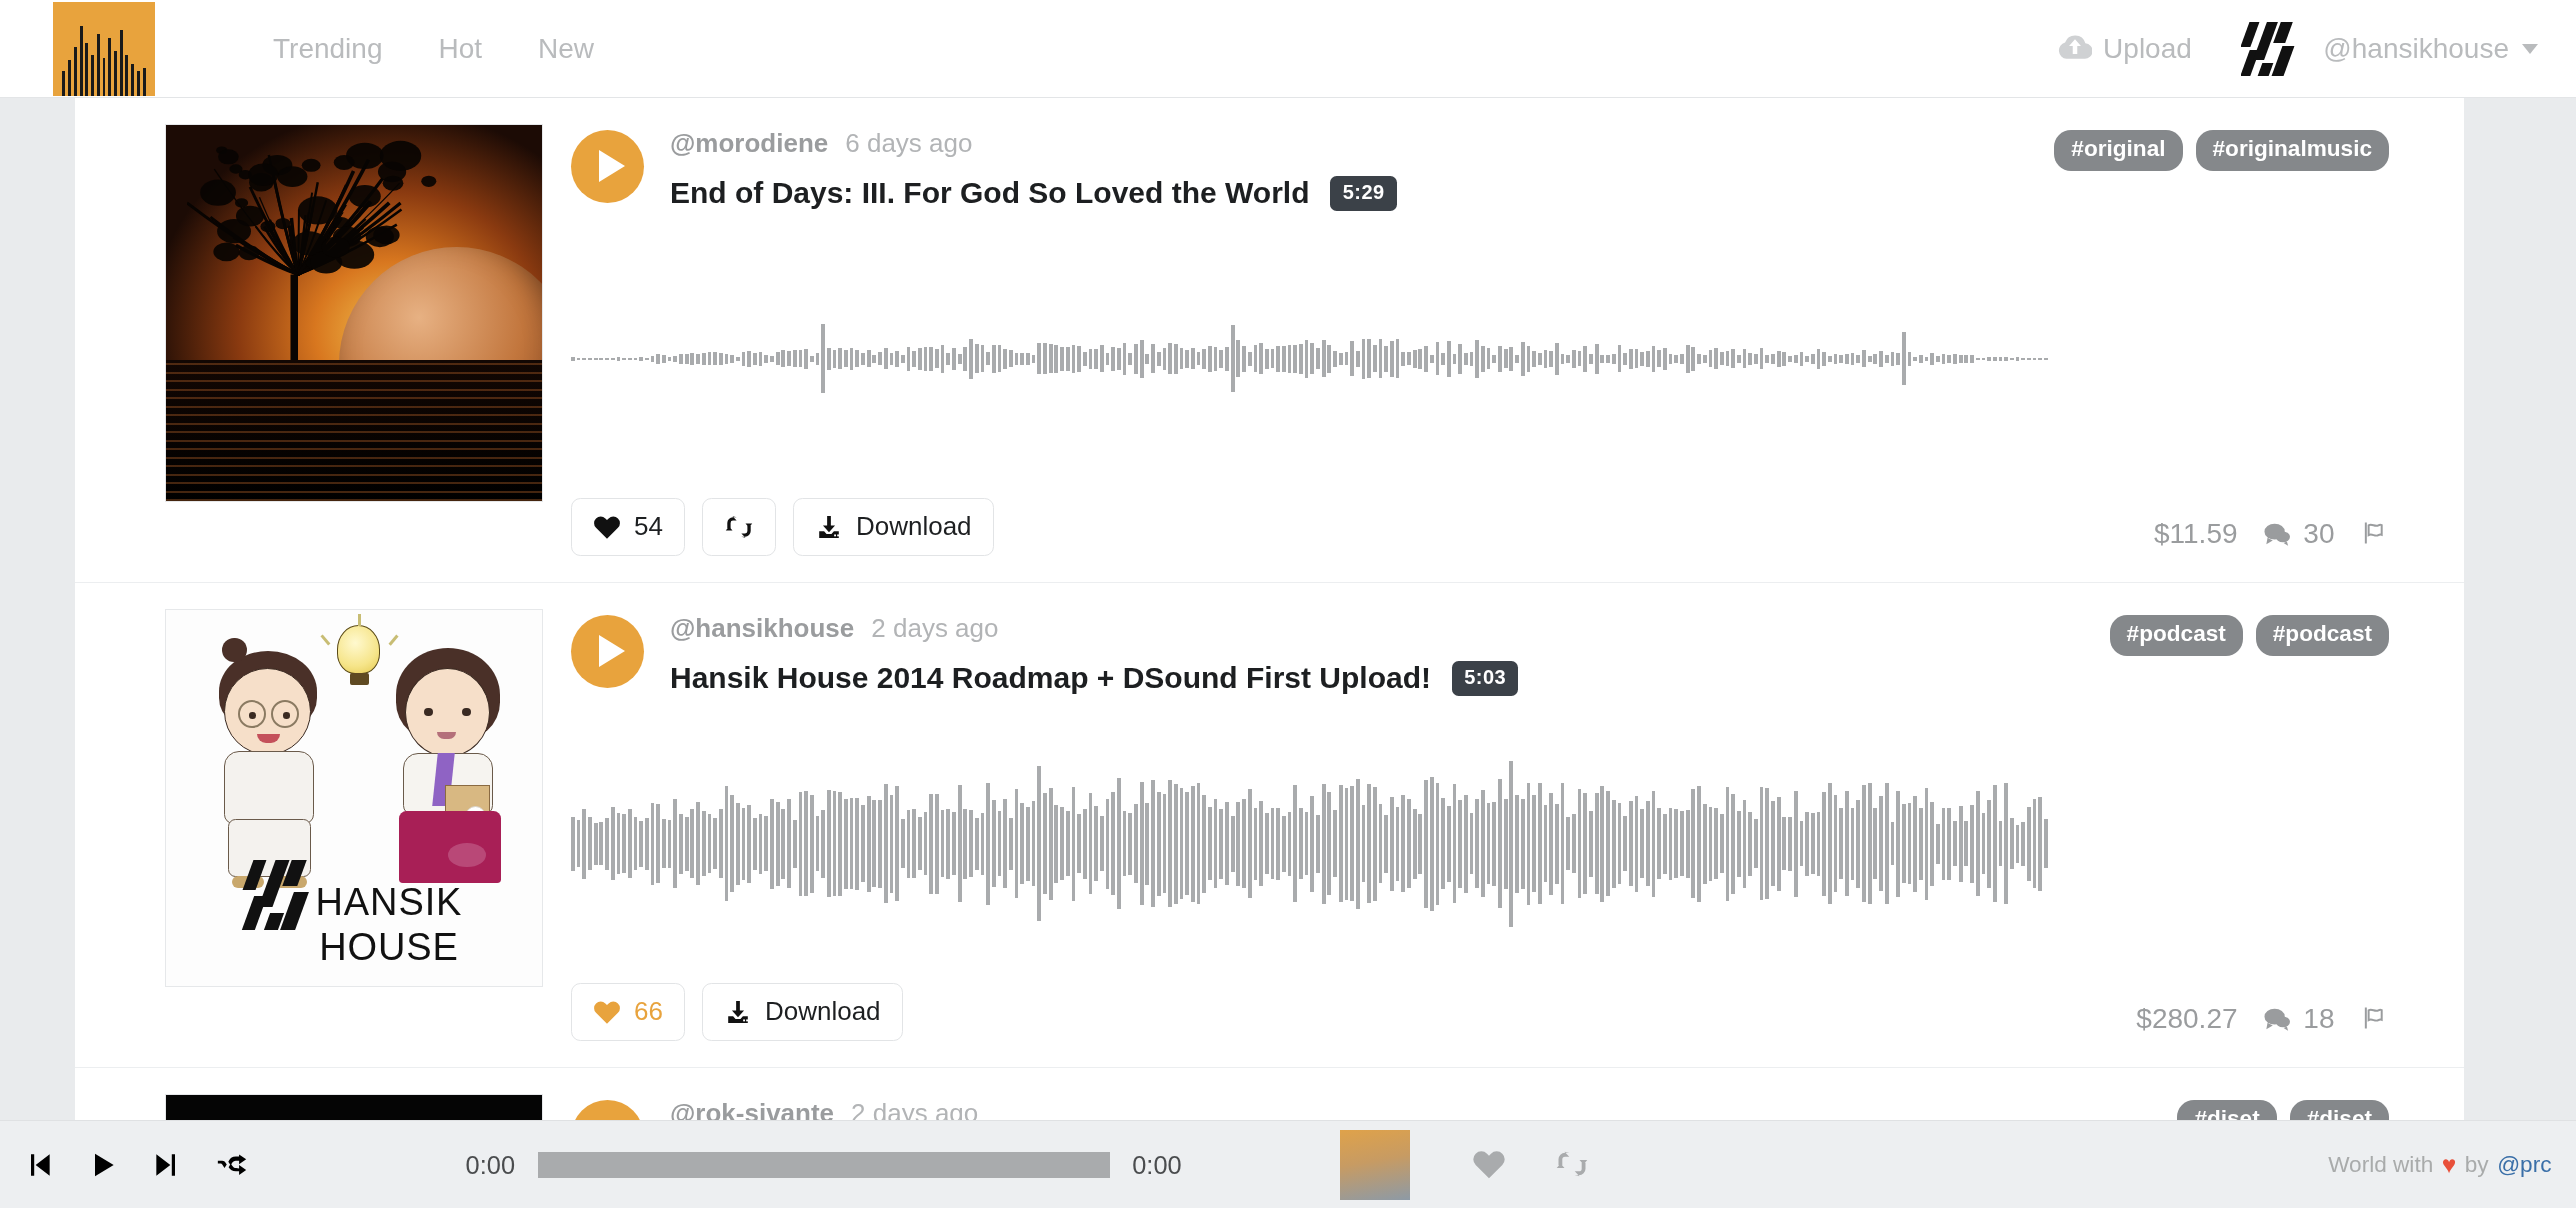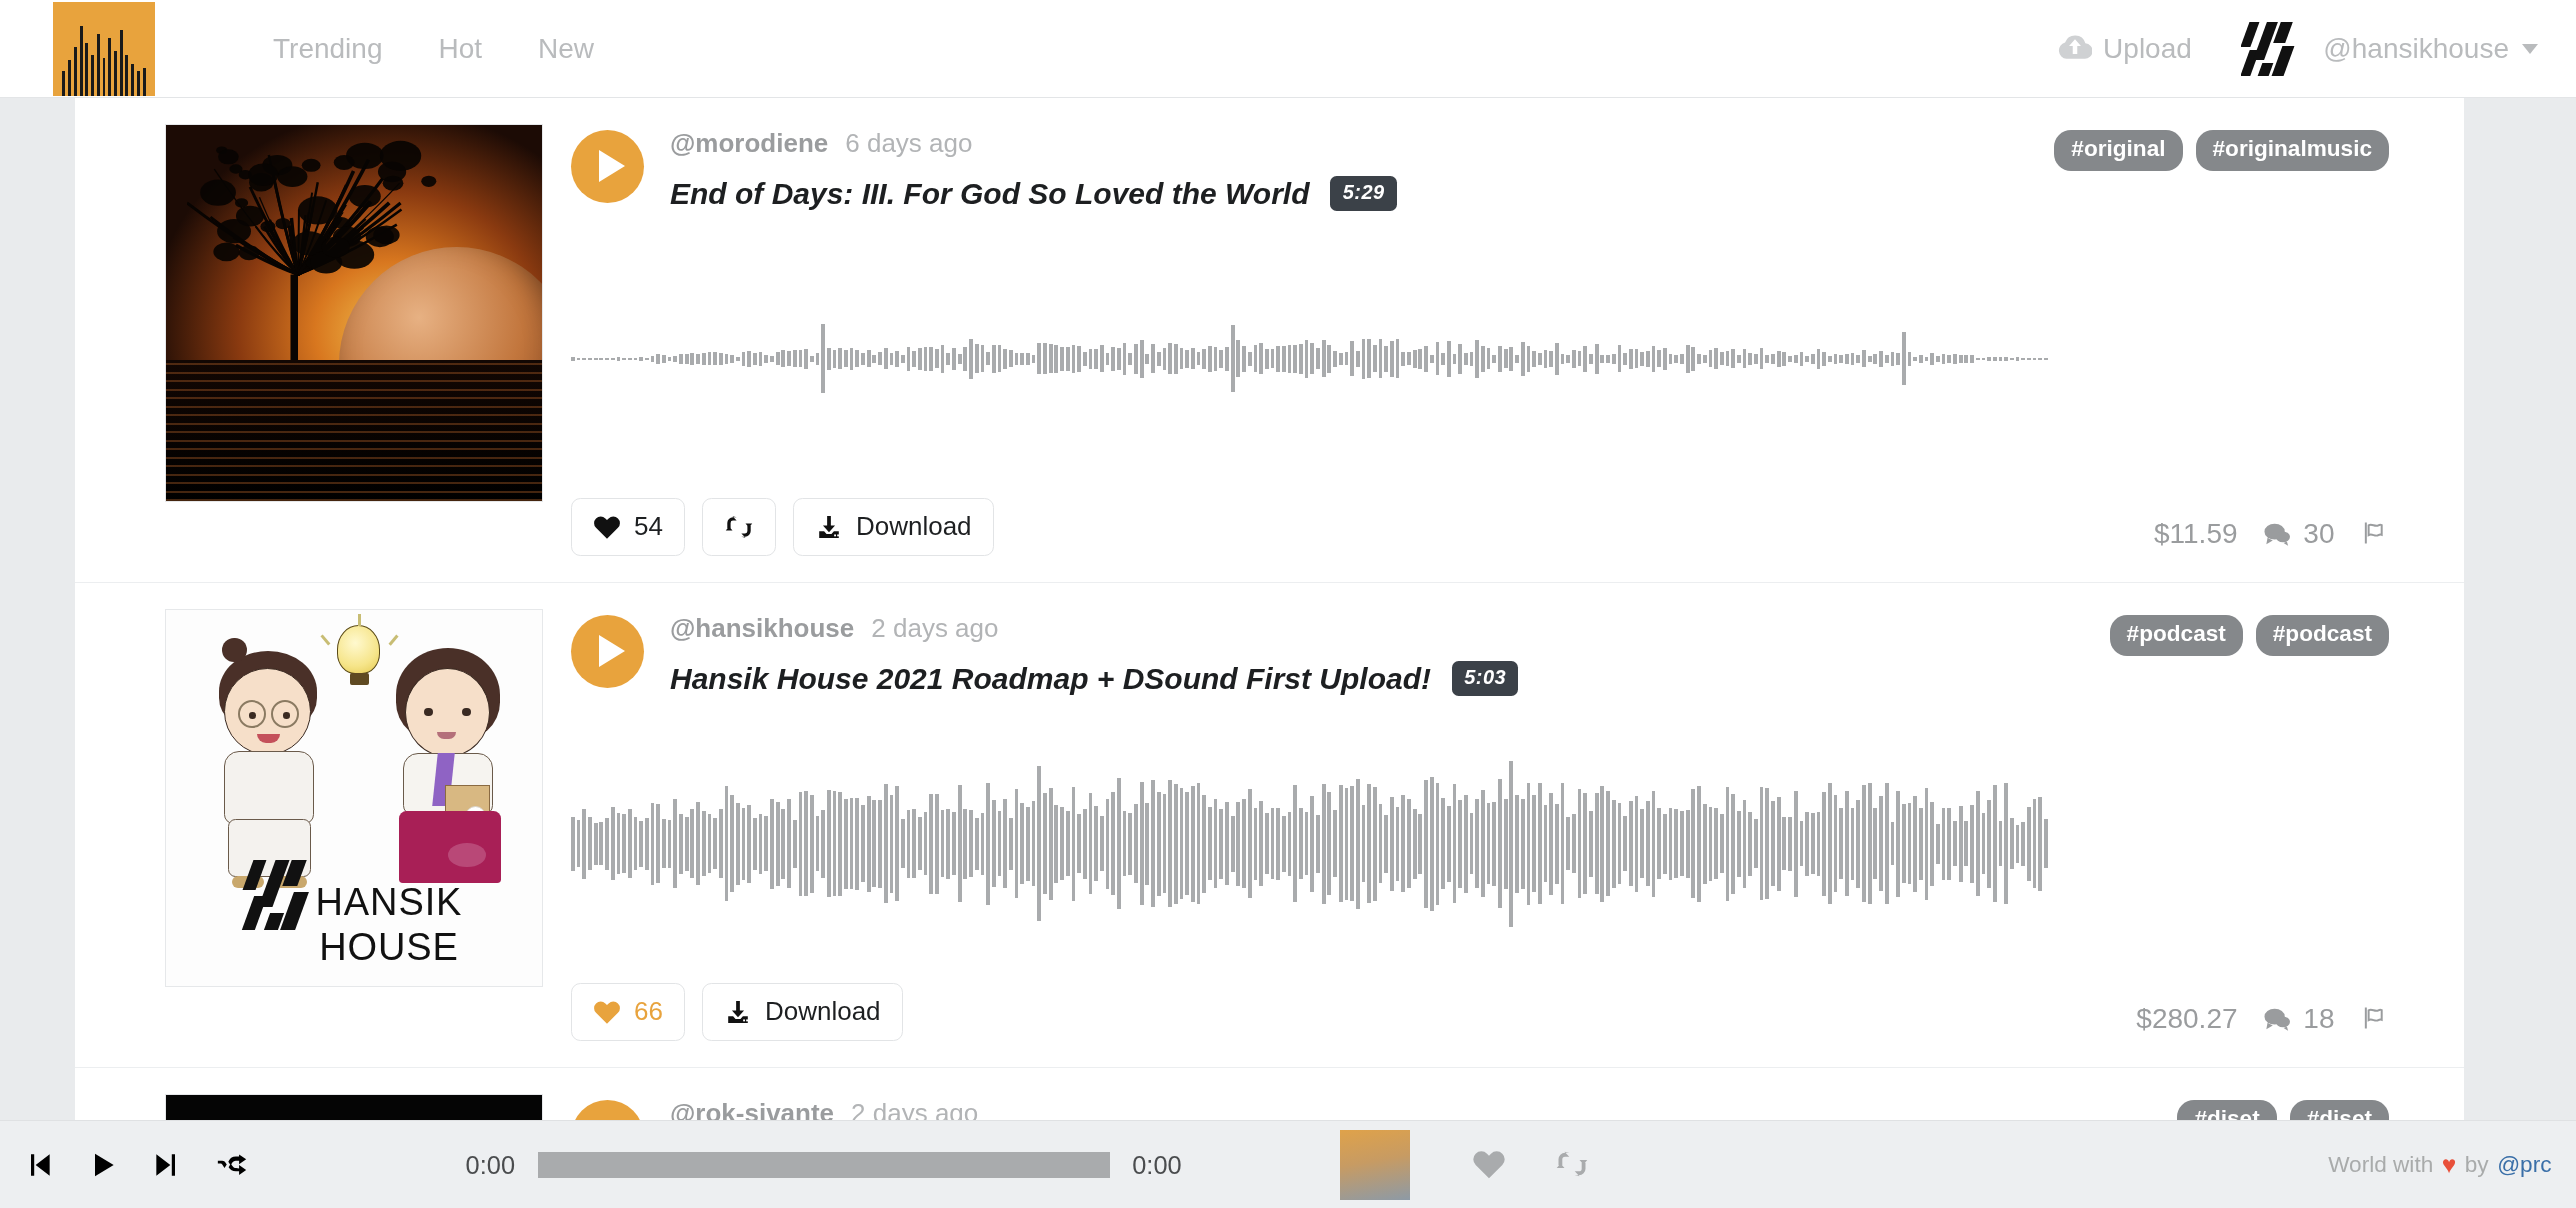--- a/index.html
+++ b/index.html
@@ -170,21 +170,21 @@
     border-left: 26px solid #fff;
     border-top: 16px solid transparent;
     border-bottom: 16px solid transparent;
     margin-left: 8.5px;
   }
 
   .meta { margin-left: 26px; padding-top: 3.8px; }
   .byline { display: flex; align-items: baseline; gap: 17px; }
   .author { font-size: 26px; font-weight: bold; color: #9a9c9e; }
   .age { font-size: 26px; color: #b2b4b6; }
-  .title-row { display: flex; align-items: flex-end; gap: 21px; margin-top: 17px; font-style: italic; }
+  .title-row { display: flex; align-items: flex-start; gap: 21px; margin-top: 17px; }
   .title { font-size: 30px; font-weight: bold; color: #1d1f21; white-space: nowrap; }
   .duration {
     background: #3b4148; color: #ffffff; font-size: 20px; font-weight: bold;
     padding: 5.6px 12.2px 6.6px; border-radius: 6.6px; letter-spacing: 0.5px;
   }
 
   .tags { position: absolute; right: 0; top: 5.6px; display: flex; gap: 13px; }
   .tag {
     background: #85888b; color: #fff; font-size: 22.6px; font-weight: bold;
     padding: 6.6px 17px 8.5px; border-radius: 17px; white-space: nowrap;
@@ -752,21 +752,21 @@
             </div>
             <div class="body-col">
               <div class="row-top">
                 <div class="play-btn"></div>
                 <div class="meta">
                   <div class="byline">
                     <span class="author">@hansikhouse</span>
                     <span class="age">2 days ago</span>
                   </div>
                   <div class="title-row">
-                    <span class="title">Hansik House 2021 Roadmap + DSound First Upload!</span>
+                    <span class="title">Hansik House 2014 Roadmap + DSound First Upload!</span>
                     <span class="duration">5:03</span>
                   </div>
                 </div>
               </div>
               <div class="tags">
                 <span class="tag">#podcast</span>
                 <span class="tag">#podcast</span>
               </div>
               <div class="wave">
                 <i style="height: 54px;"></i>

